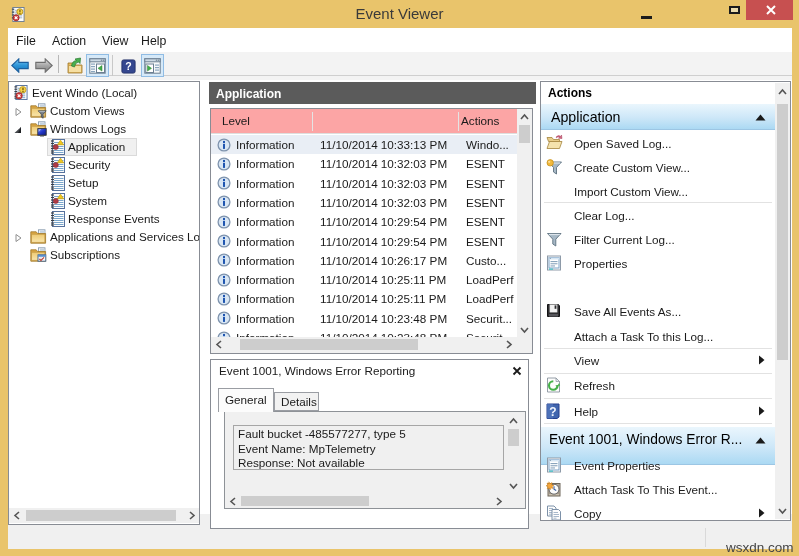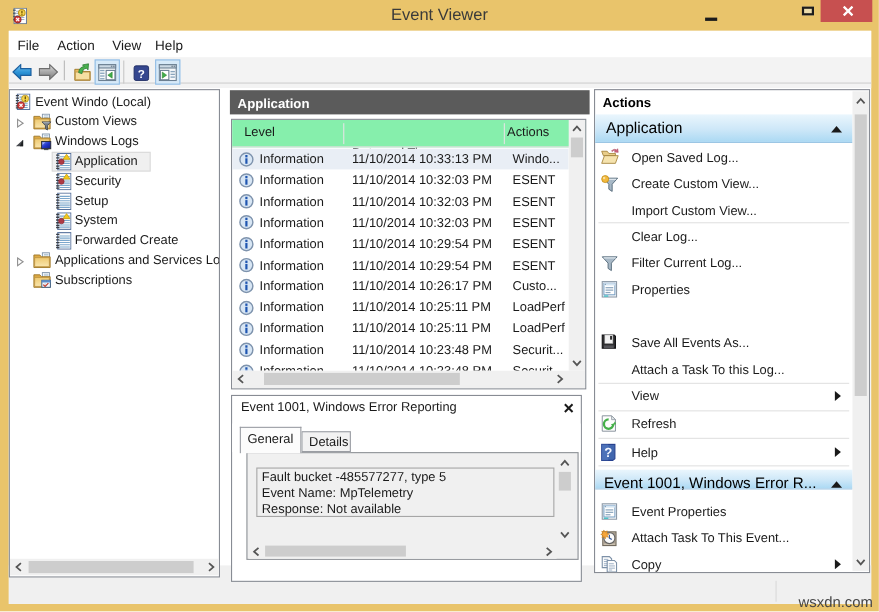--- a/index.html
+++ b/index.html
@@ -305,21 +305,21 @@
             </g>
             <g stroke="#3a3f45" stroke-width="1.2">
               <line x1="1" y1="2" x2="4" y2="2"></line>
               <line x1="1" y1="4.5" x2="4" y2="4.5"></line>
               <line x1="1" y1="7" x2="4" y2="7"></line>
               <line x1="1" y1="9.5" x2="4" y2="9.5"></line>
               <line x1="1" y1="12" x2="4" y2="12"></line>
               <line x1="1" y1="14" x2="4" y2="14"></line>
             </g>
           </svg>
-          <span class="abs txt" style="left:56px;top:2px;">Forwarded Create</span>
+          <span class="abs txt" style="left:56px;top:2px;">Response Events</span>
         </div>
       <div class="abs" style="left:3px;top:146px;width:200px;height:18px;">
           <svg class="abs" style="left:2px;top:5px;" width="9" height="10" viewBox="0 0 9 10">
             <path d="M2 1.5 L7 5 L2 8.5 Z" fill="#fff" stroke="#8f8f8f"></path>
           </svg>
           <svg class="abs" style="left:18px;top:0.5px;" width="17" height="16" viewBox="0 0 17 16">
             <rect x="8.5" y="0.8" width="6.5" height="4.5" fill="#f2f6fa" stroke="#7e93a8" stroke-width="0.8"></rect>
             <line x1="10" y1="2.3" x2="14" y2="2.3" stroke="#9fb6c8" stroke-width="0.7"></line>
             <line x1="10" y1="3.8" x2="14" y2="3.8" stroke="#9fb6c8" stroke-width="0.7"></line>
             <path d="M0.8 2.8 h5.4 l1.4 1.7 h8 v9.7 h-14.8 Z" fill="#dda944" stroke="#9c7526" stroke-width="0.8"></path>
@@ -351,21 +351,21 @@
         <div class="abs sb-thumb" style="left:17px;top:2px;width:150px;height:11px;"></div>
       </div>
     </div>
 
     <div class="abs" id="banner" style="left:201px;top:54px;width:327px;height:22px;background:#5b5b5b;">
       <span class="abs" style="left:7px;top:5px;font-size:12px;font-weight:bold;color:#fff;">Application</span>
       <span class="abs" style="left:81px;top:5px;font-size:12.2px;color:#bef264;margin-top:24px;">Number of events: 1,308</span>
     </div>
 
     <div class="pane" id="listpane" style="left:202px;top:80px;width:323px;height:246px;overflow:hidden;">
-      <div class="abs" style="left:0;top:0;width:321px;height:25px;background:#86efac;border-bottom:1px solid #dedede;box-sizing:border-box;">
+      <div class="abs" style="left:0;top:0;width:321px;height:25px;background:#fca5a5;border-bottom:1px solid #dedede;box-sizing:border-box;">
         <span class="abs txt" style="left:11px;top:5px;">Level</span>
         <span class="abs txt" style="left:109px;top:5px;margin-top:19px;">Date and Time</span>
         <span class="abs txt" style="left:250px;top:5px;">Actions</span>
         <div class="abs" style="left:101px;top:3px;width:1px;height:19px;background:#e4e4e4;"></div>
         <div class="abs" style="left:247px;top:3px;width:1px;height:19px;background:#e4e4e4;"></div>
       </div>
       <div class="abs" id="rows" style="left:0;top:26px;width:306px;height:202px;overflow:hidden;">
         <div class="abs" style="left:0;top:0.0px;width:306px;height:19.3px;background:#e9eef5;">
             <svg class="abs" style="left:6px;top:2.5px;" width="14" height="14" viewBox="0 0 14 14">
               <circle cx="7" cy="7" r="5.9" fill="#d8e6f4" stroke="#7e93ad" stroke-width="1.3"></circle>
@@ -629,21 +629,21 @@
             <path d="M1 1 h12 v13 l-2 1.5 h-10 Z" fill="#4166ae" stroke="#27418f"></path>
             <path d="M1 1 h6 v14.5 h-6 Z" fill="#5377bd" opacity="0.7"></path>
             <text x="7" y="12.5" font-family="Liberation Sans" font-size="12" font-weight="bold" fill="#f2f6ff" text-anchor="middle">?</text>
           </svg>
           <span class="abs txt" style="left:33px;top:6px;">Help</span>
           <svg class="abs" style="left:217px;top:7px;" width="7" height="10" viewBox="0 0 7 10">
             <path d="M1 0.5 L6.5 5 L1 9.5 Z" fill="#1a1a1a"></path>
           </svg>
         </div>
       <div class="abs sep" style="left:3px;top:341px;width:228px;height:1px;"></div>
-      <div class="abs" style="left:0;top:345px;width:234px;height:18px;background:linear-gradient(180deg,#eaf6fd 0%,#cde7f8 55%,#abd9f3 100%);border-bottom:1px solid #9cc6e4;box-sizing:border-box;">
+      <div class="abs" style="left:0;top:345px;width:234px;height:38px;background:linear-gradient(180deg,#eaf6fd 0%,#cde7f8 55%,#abd9f3 100%);border-bottom:1px solid #9cc6e4;box-sizing:border-box;">
           <span class="abs" style="left:8px;top:5px;font-size:13.8px;color:#000;white-space:nowrap;">Event 1001, Windows Error R...</span>
           <svg class="abs" style="left:214px;top:10px;" width="11" height="7" viewBox="0 0 11 7">
             <path d="M0.5 6.5 L5.5 0.5 L10.5 6.5 Z" fill="#1a1a1a"></path>
           </svg>
         </div>
       <div class="abs" style="left:0;top:371px;width:234px;height:24px;">
           <svg class="abs" style="left:5px;top:4px;" width="16" height="16" viewBox="0 0 16 16">
             <rect x="1.5" y="1" width="13" height="14" fill="#fdfdfd" stroke="#8d9aa8"></rect>
             <rect x="3" y="2.5" width="10" height="10.5" fill="#fff" stroke="#7aa0c4"></rect>
             <rect x="3" y="2.5" width="10" height="2" fill="#d6e6f3"></rect>

